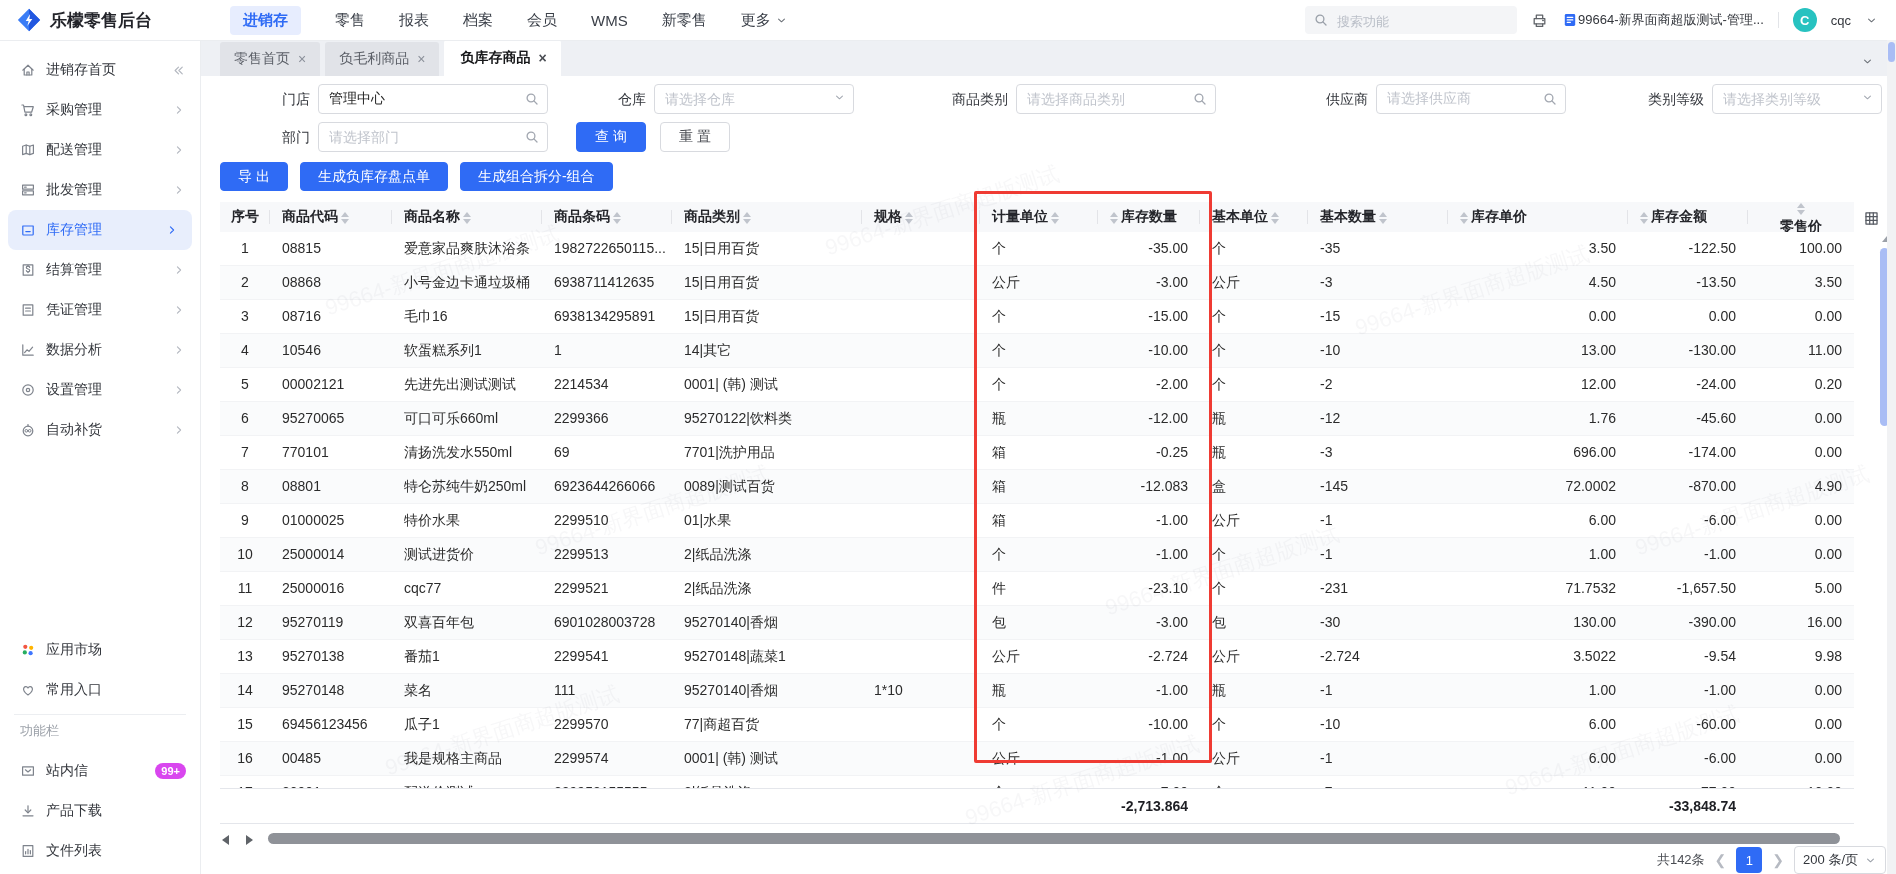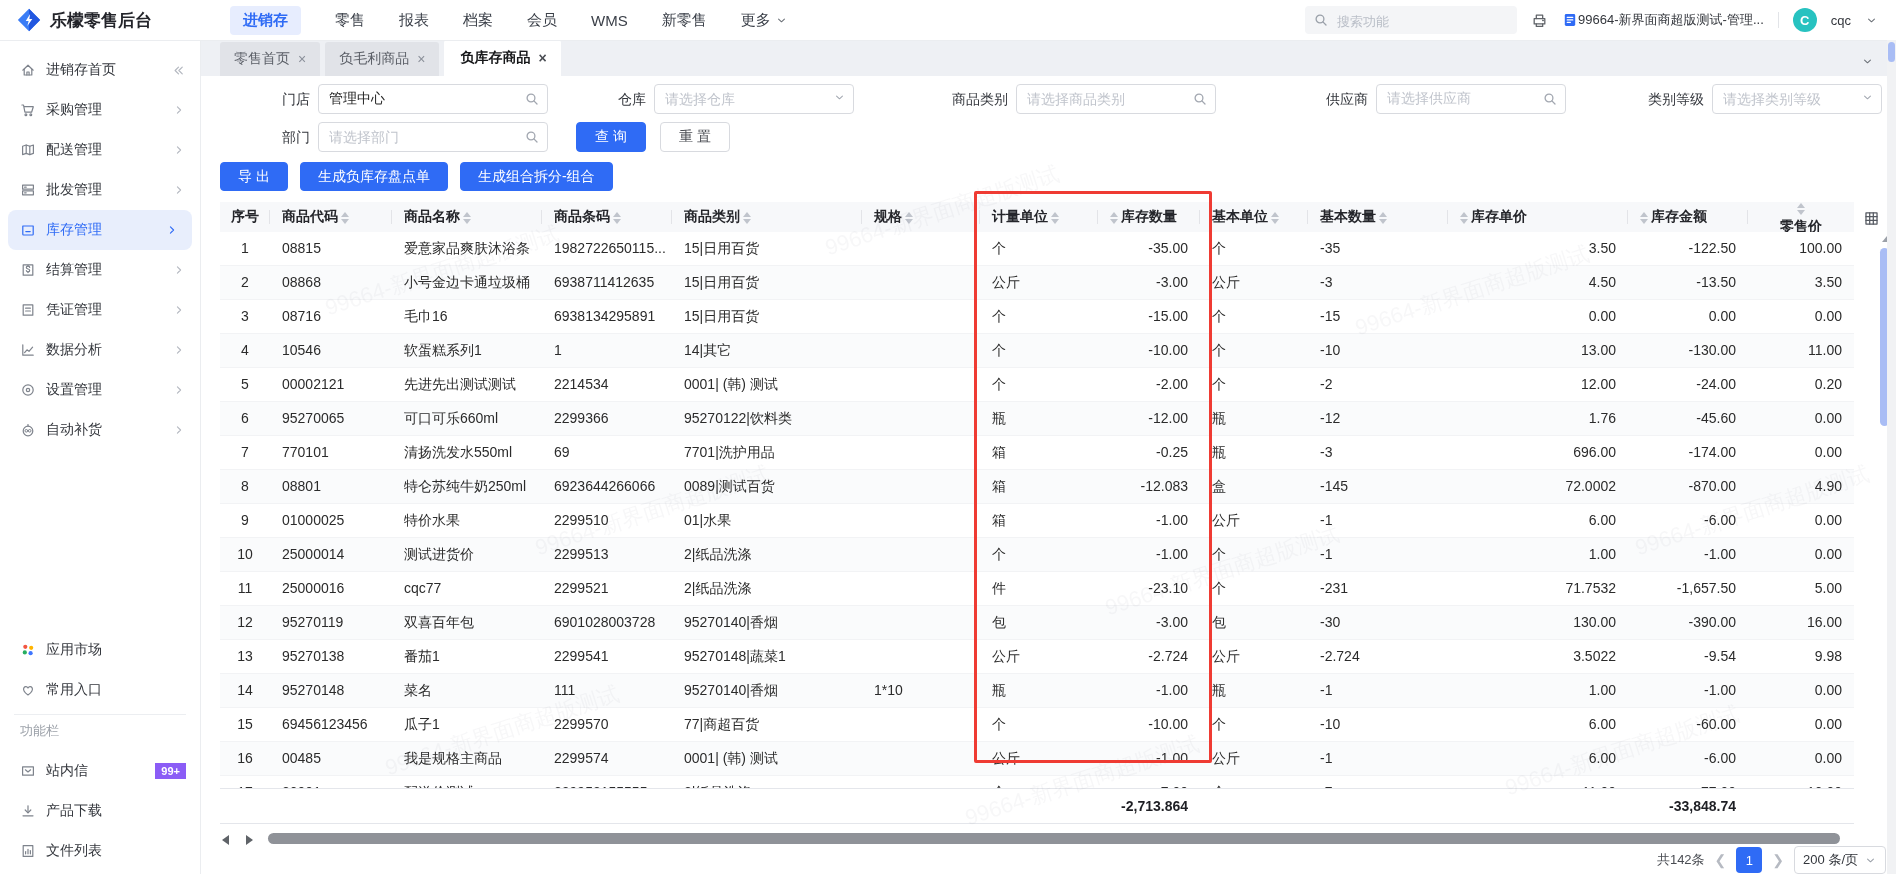--- a/index.html
+++ b/index.html
@@ -38,22 +38,22 @@
   .side-list{position:absolute;left:0;width:200px;}
   #side-main{top:10px;}
   .side-item{height:40px;display:flex;align-items:center;gap:10px;padding:0 14px 0 20px;cursor:pointer;
     font-size:14px;color:#33363c;position:relative;}
   .side-item .s-icon{color:#7e838c;}
   .side-item .trail{margin-left:auto;color:#b4b8c0;}
   .side-item.active{background:#e8eefc;border-radius:8px;margin:0 8px;padding:0 13px 0 12px;color:#2f6bf5;}
   .side-item.active .s-icon,.side-item.active .trail{color:#2f6bf5;}
   .side-divider{position:absolute;left:14px;right:14px;top:674px;height:1px;background:#eceef1;}
   .side-section{position:absolute;left:20px;top:682px;font-size:13px;color:#9ba0a8;}
-  .badge{margin-left:auto;background:#8b5cf6;color:#fff;font-size:11px;line-height:16px;padding:0 6px;
-    border-radius:0;font-weight:bold;}
+  .badge{margin-left:auto;background:#d946ef;color:#fff;font-size:11px;line-height:16px;padding:0 6px;
+    border-radius:8px;font-weight:bold;}
 
   
   .tabstrip{position:absolute;left:200px;top:40px;width:1696px;height:36px;display:flex;align-items:flex-end;text-align:right;}
   .tabs{display:flex;gap:5px;margin-left:20px;height:36px;align-items:flex-end;}
   .tab{height:34px;display:flex;align-items:center;gap:8px;padding:0 14px;background:#e1e3e8;color:#5a5e66;
     font-size:14px;border-radius:3px 3px 0 0;cursor:pointer;white-space:nowrap;}
   .tab .tab-close{color:#8a8f99;font-size:14px;}
   .tab.active{background:#fff;color:#17181a;font-weight:bold;height:36px;padding-left:16px;}
   .tab.active .tab-close{color:#4a4d53;}
   .tabstrip .strip-caret{position:absolute;right:22px;bottom:8px;color:#6b7077;}

